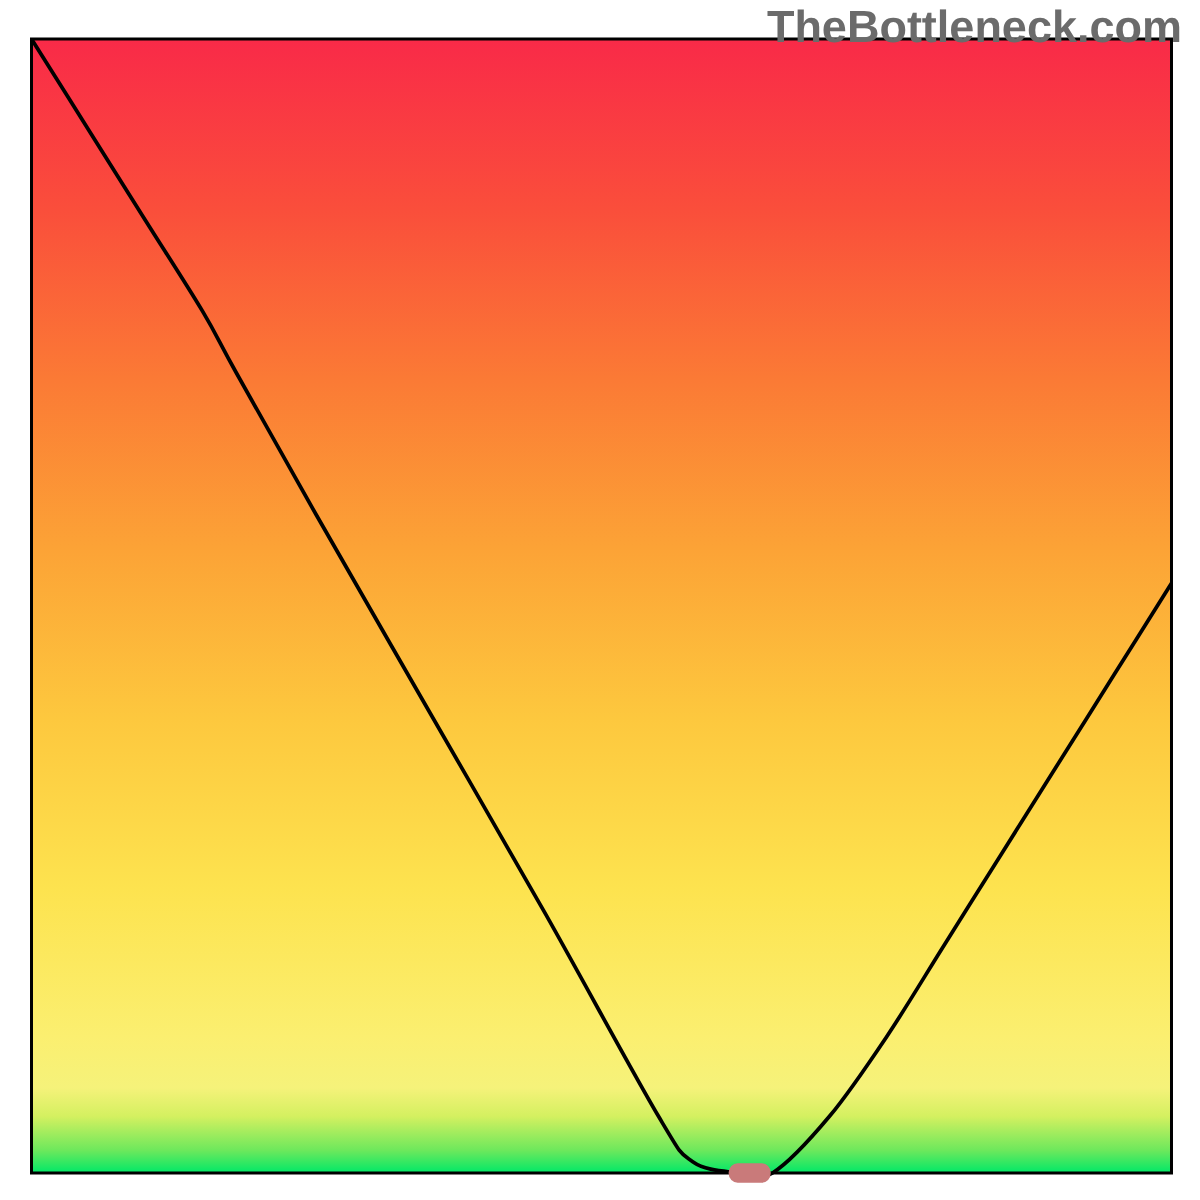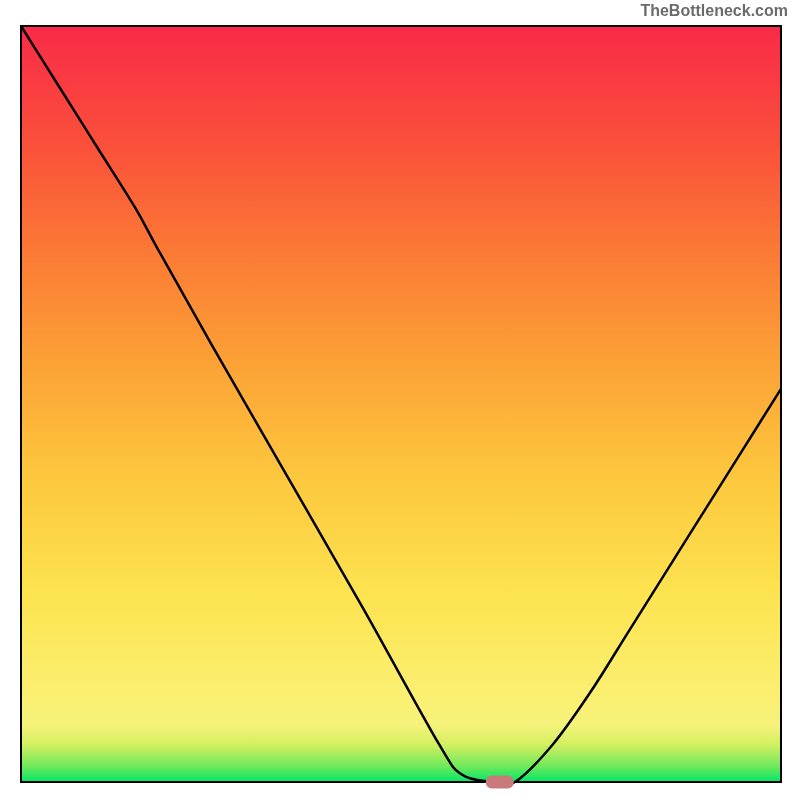--- a/index.html
+++ b/index.html
@@ -13,21 +13,21 @@
   .chart-container {
     position: relative;
     width: 800px;
     height: 800px;
   }
   .watermark {
     position: absolute;
     top: 2px;
     right: 12px;
     font-family: Arial, Helvetica, sans-serif;
-    font-size: 16px;
+    font-size: 30px;
     font-weight: bold;
     color: #6b6b6b;
     z-index: 10;
     text-align: right;
   }
   svg {
     display: block;
   }
 </style>
 </head>

